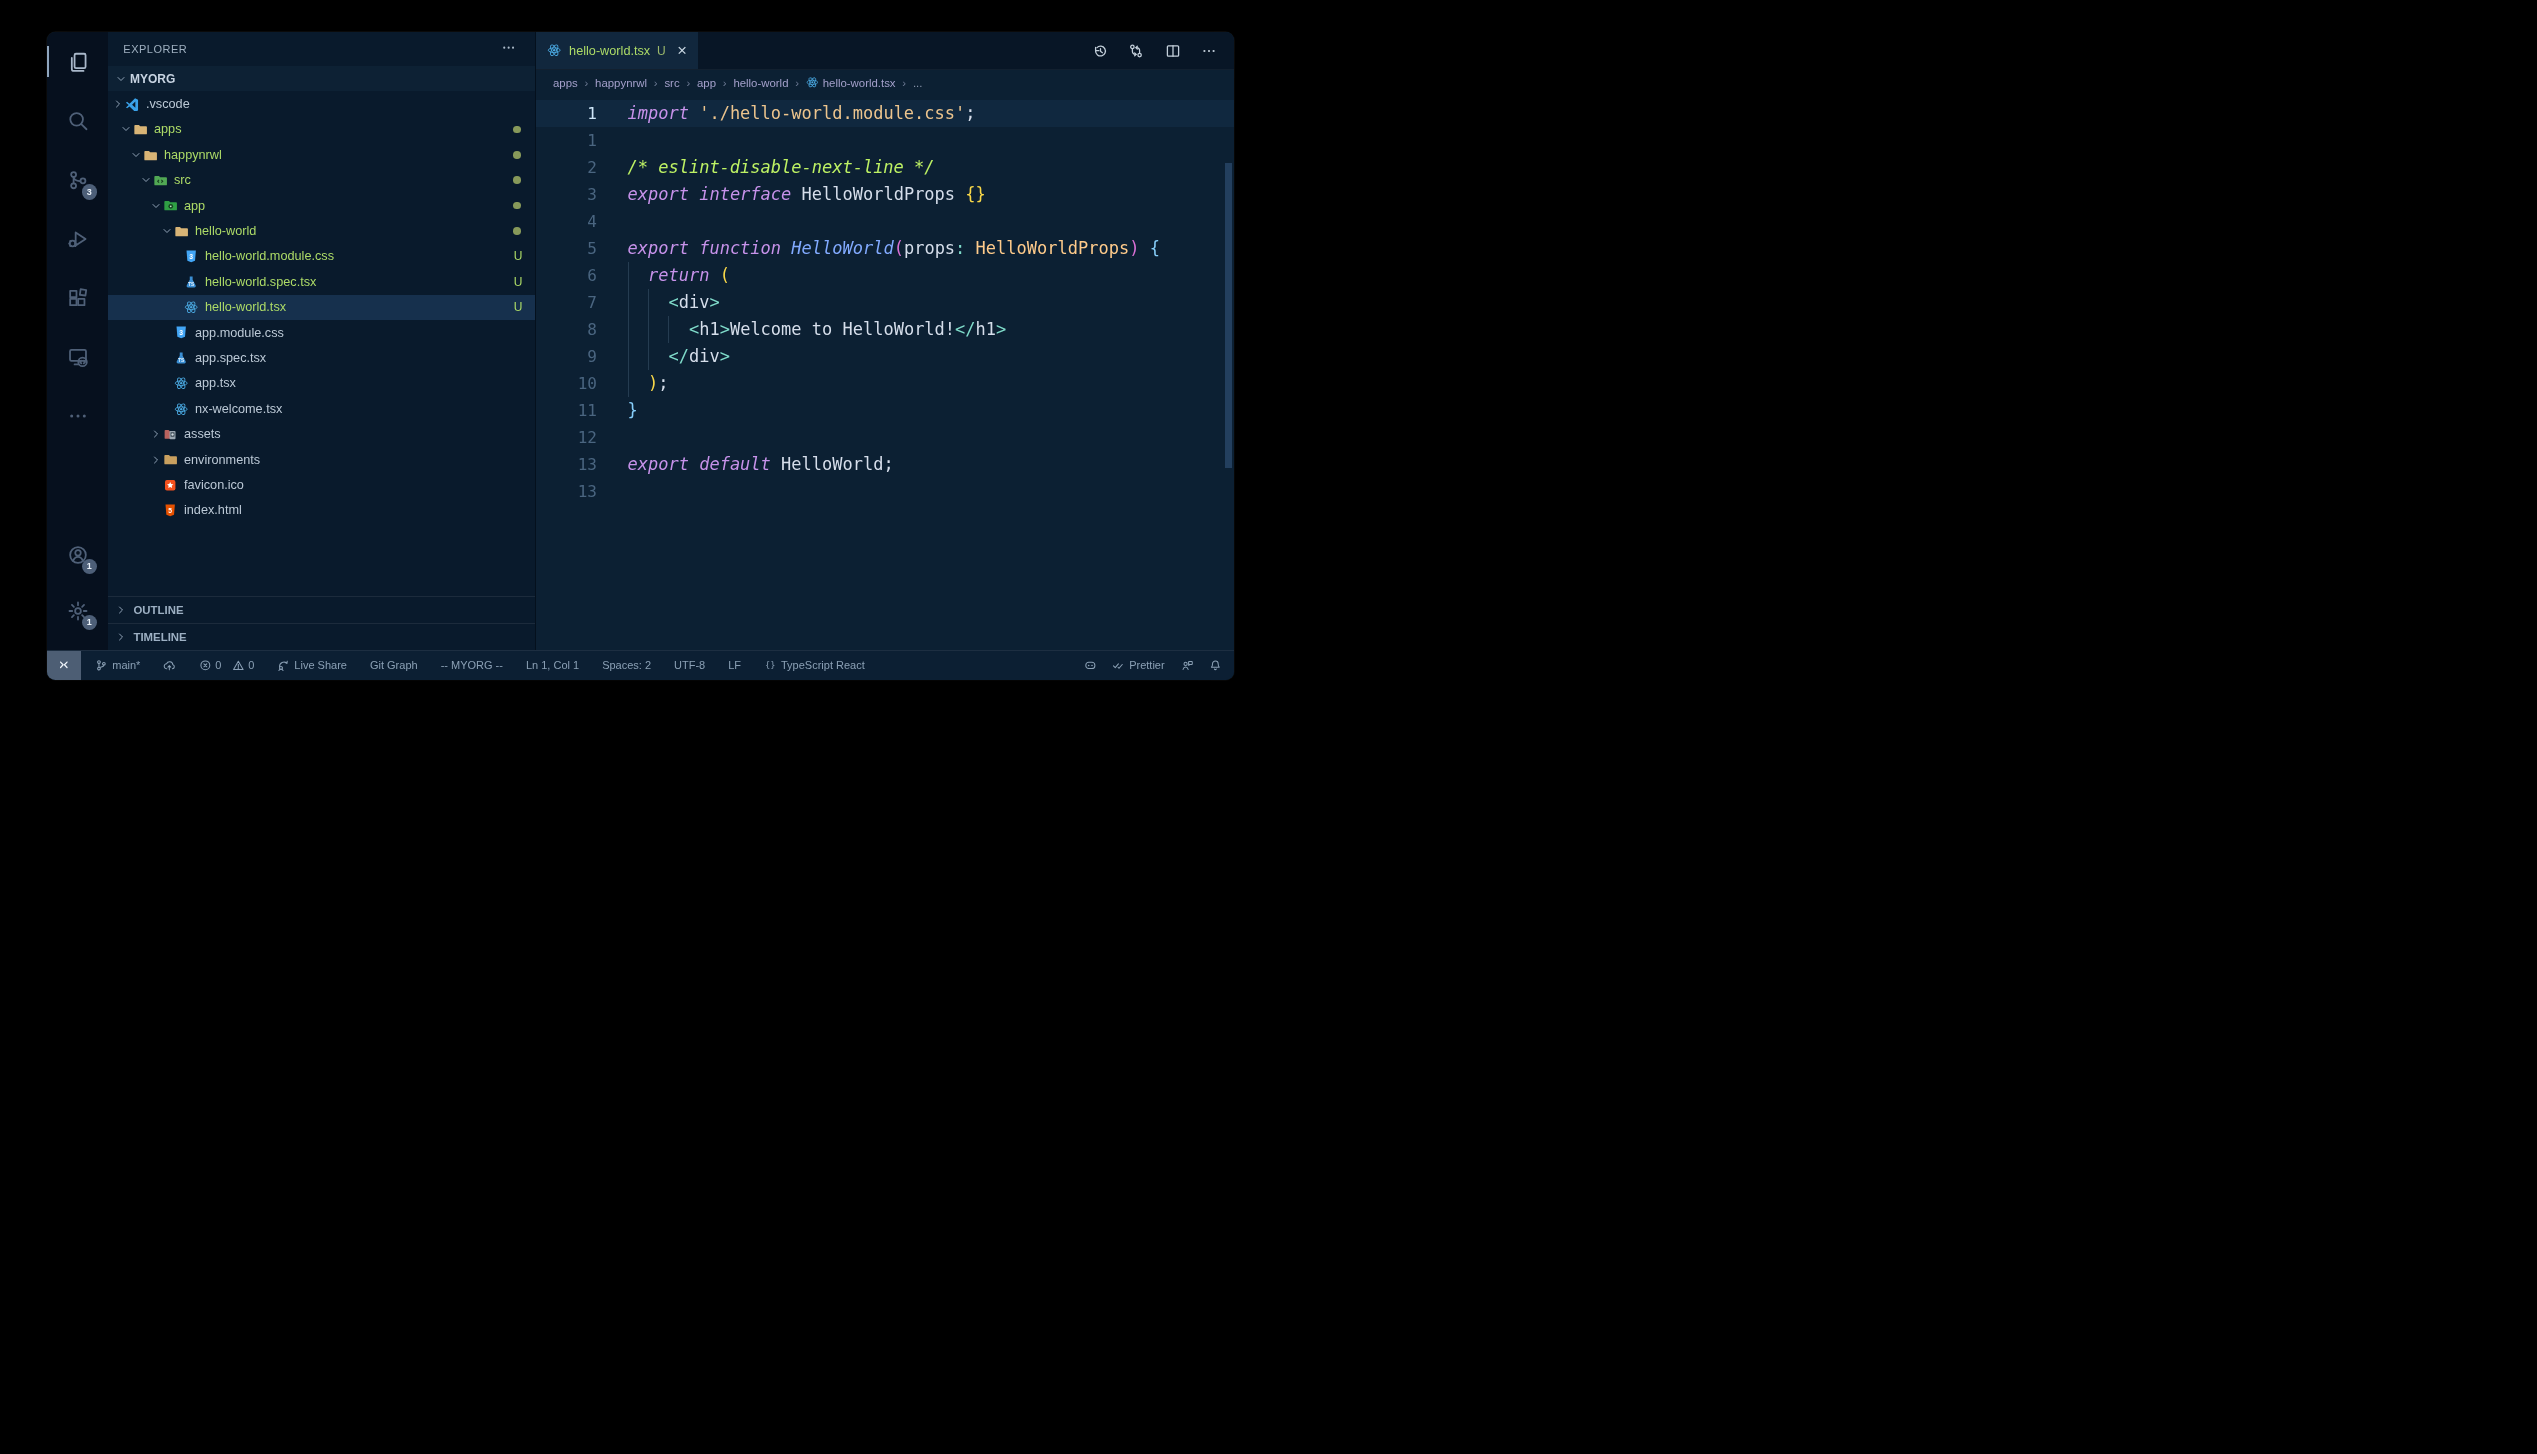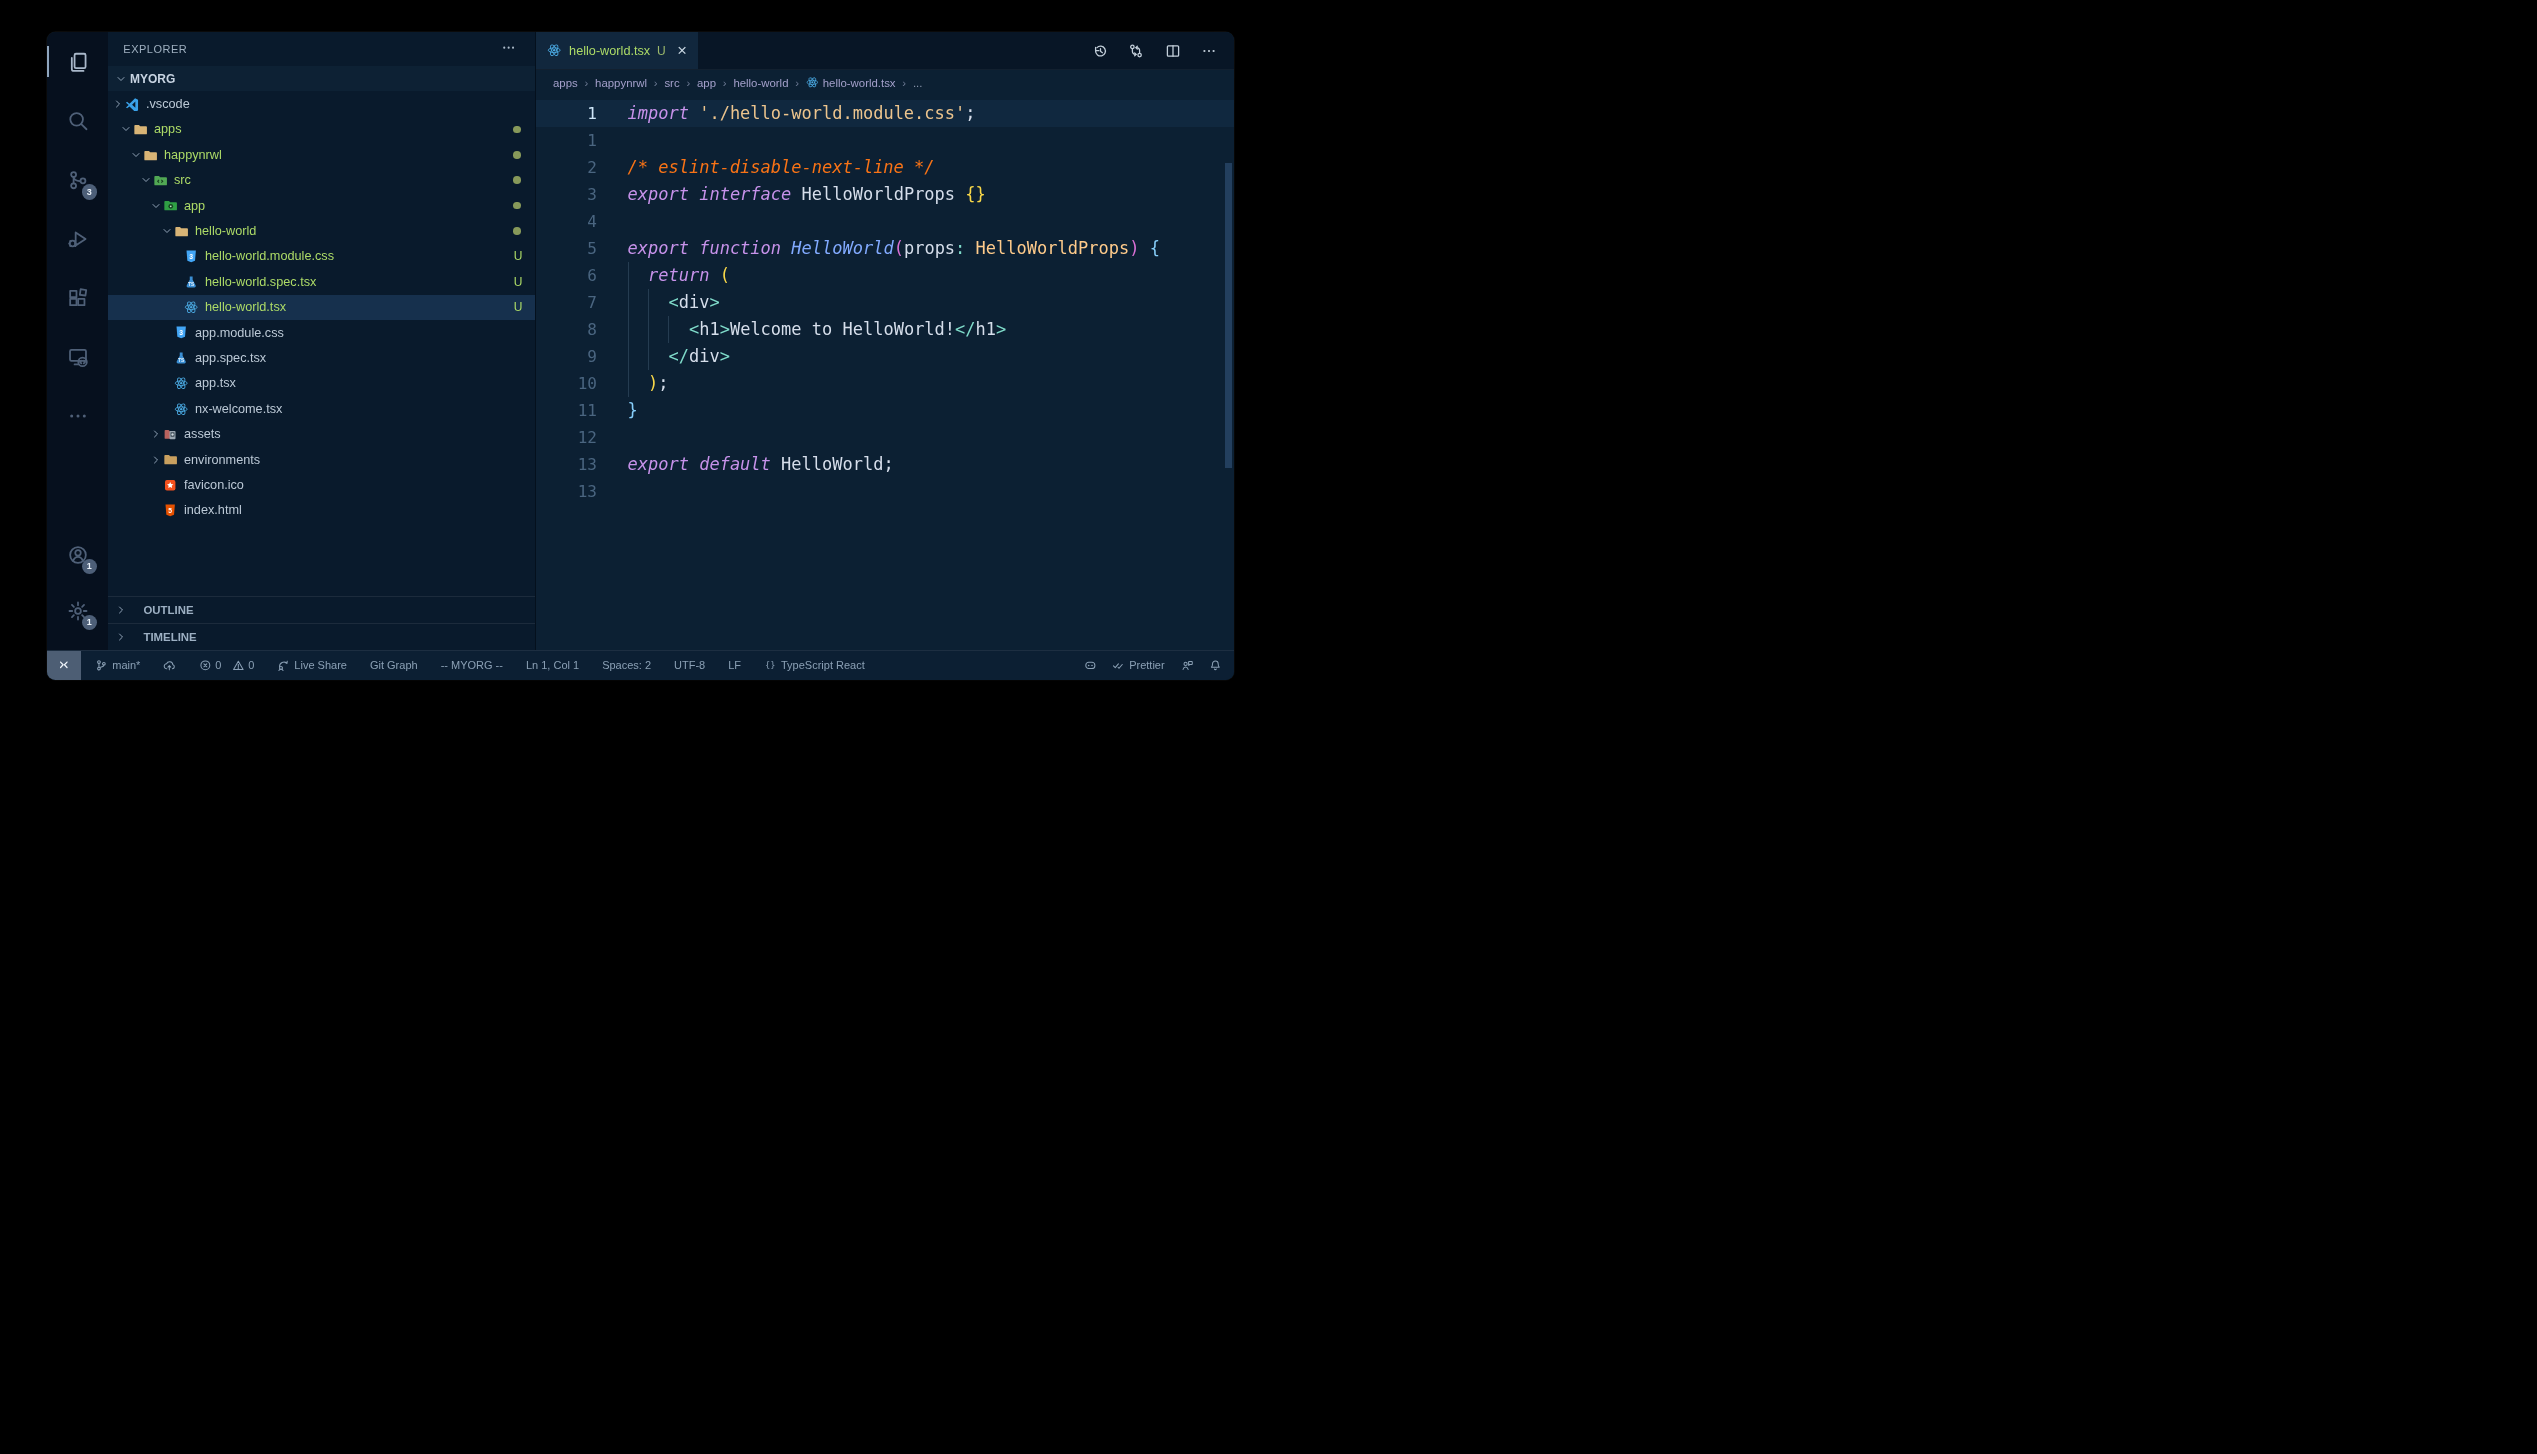--- a/index.html
+++ b/index.html
@@ -43,21 +43,21 @@
   .row.selected { background:#16304d; }
   .row.green { color:#addb67; }
   .chev { width:12.7px; flex:0 0 auto; display:flex; align-items:center; color:#93a6b9; }
   .chev svg { width:12px; height:12px; }
   .ficon { width:15.3px; height:15.3px; margin-right:6px; flex:0 0 auto; display:flex; align-items:center; justify-content:center; }
   .ficon svg { width:14.4px; height:14.4px; }
   .row .git-badge { margin-left:auto; margin-right:12.7px; color:#addb67; font-size:12px; }
   .row .mod-dot { margin-left:auto; margin-right:14.4px; width:7.6px; height:7.6px; border-radius:50%; background:#87995a; }
   .sb-spacer { flex:1 1 auto; }
   .sec-row { height:27px; flex:0 0 auto; border-top:0.8px solid rgba(255,255,255,.08); display:flex;
-             align-items:center; padding-left:6.8px; gap:16px; color:#9db0c3; font-weight:bold; font-size:11.4px; cursor:pointer; }
+             align-items:center; padding-left:6.8px; gap:6px; color:#9db0c3; font-weight:bold; font-size:11.4px; cursor:pointer; }
   
   .editor-col { flex:1 1 auto; min-width:0; display:flex; flex-direction:column; background:#0c2033; position:relative; }
   .tabstrip { height:38px; flex:0 0 auto; background:#081626; display:flex; align-items:stretch;
               border-bottom:0.8px solid rgba(255,255,255,.045); }
   .tab { display:flex; align-items:center; gap:6.8px; padding:0 11px; background:#11273d; cursor:pointer;
          font-size:12.7px; }
   .tab .ficon { margin-right:0; }
   .tab .tab-label { color:#addb67; }
   .tab .tab-badge { color:#9cb96c; font-size:12px; }
   .tab .tab-close { color:#c7d5e0; font-size:12.7px; margin-left:4.2px; cursor:pointer; }
@@ -544,21 +544,21 @@
         <div class="cline current">
               <span class="gutter">1</span>
               <span class="ctext"><span class="tok-kw" style="color: rgb(199, 146, 234);">import</span><span class="tok-pun" style="color: rgb(214, 222, 235);"> </span><span class="tok-str" style="color: rgb(236, 196, 141);">'./hello-world.module.css'</span><span class="tok-pun" style="color: rgb(214, 222, 235);">;</span></span>
             </div>
             <div class="cline">
               <span class="gutter">1</span>
               <span class="ctext"></span>
             </div>
             <div class="cline">
               <span class="gutter">2</span>
-              <span class="ctext"><span class="tok-cmt" style="color: #f97316;">/* eslint-disable-next-line */</span></span>
+              <span class="ctext"><span class="tok-cmt" style="color: #bef264;">/* eslint-disable-next-line */</span></span>
             </div>
             <div class="cline">
               <span class="gutter">3</span>
               <span class="ctext"><span class="tok-kw" style="color: rgb(199, 146, 234);">export</span><span class="tok-pun" style="color: rgb(214, 222, 235);"> </span><span class="tok-kw" style="color: rgb(199, 146, 234);">interface</span><span class="tok-pun" style="color: rgb(214, 222, 235);"> </span><span class="tok-pun" style="color: rgb(214, 222, 235);">HelloWorldProps</span><span class="tok-pun" style="color: rgb(214, 222, 235);"> </span><span class="tok-gold" style="color: rgb(249, 216, 73);">{}</span></span>
             </div>
             <div class="cline">
               <span class="gutter">4</span>
               <span class="ctext"></span>
             </div>
             <div class="cline">

